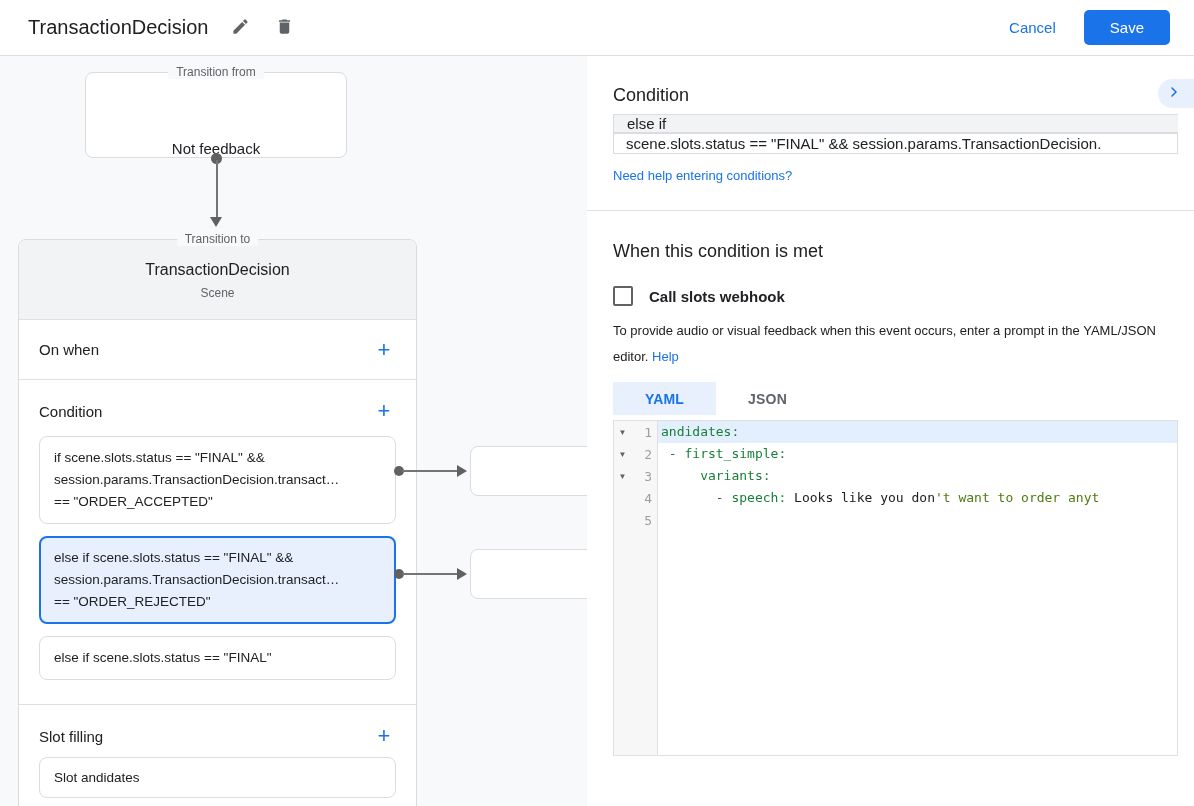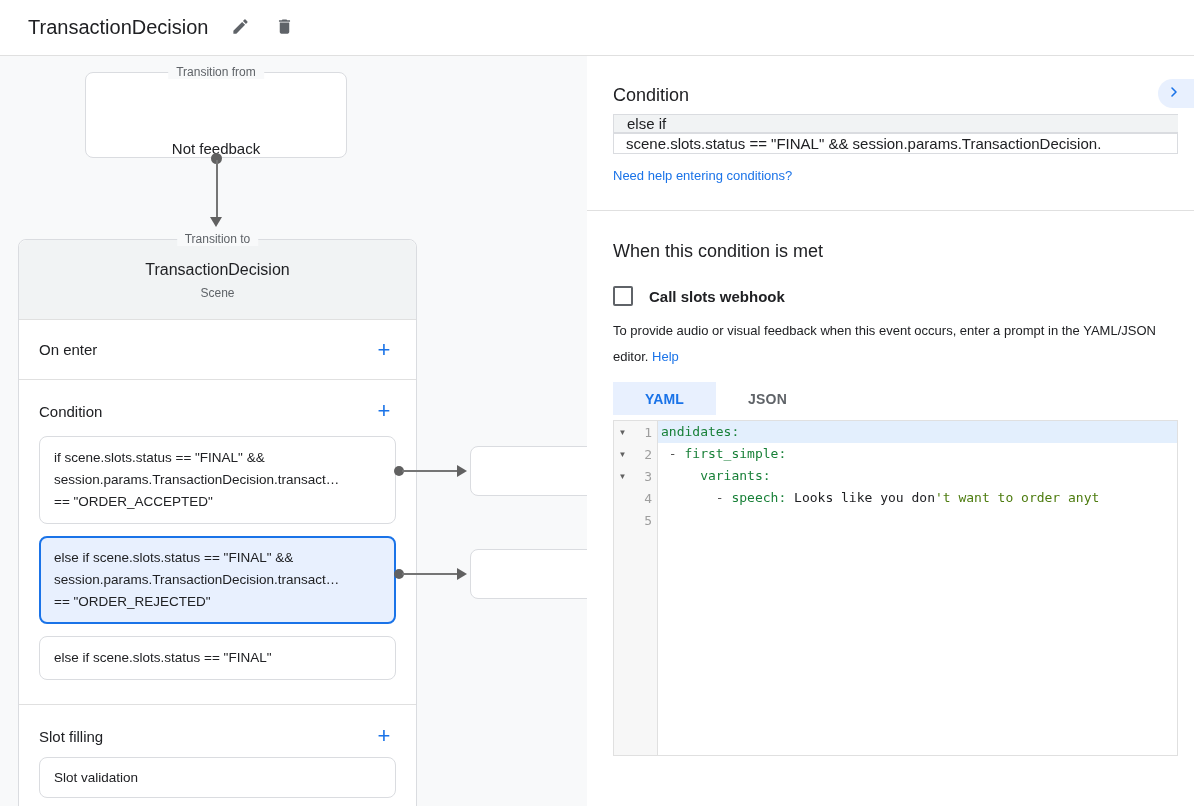--- a/index.html
+++ b/index.html
@@ -124,20 +124,24 @@
         </span>
       </button>
       <button class="icon-btn" title="">
         <span>
           <svg width="19" height="19" viewBox="0 0 24 24">
               <path d="M6 19c0 1.1.9 2 2 2h8c1.1 0 2-.9 2-2V7H6v12zM19 4h-3.5l-1-1h-5l-1 1H5v2h14V4z"></path>
             </svg>
         </span>
       </button>
     </div>
+    <div class="topbar-actions">
+      <button class="cancel-btn">Cancel</button>
+      <button class="save-btn">Save</button>
+    </div>
   </div>
 
   <div class="main">
 
     <div class="canvas">
 
       <div class="tf-box">
         <div class="node-legend">Transition from</div>
         <div class="tf-value">Not feedback</div>
       </div>
@@ -147,21 +151,21 @@
       <div class="vconn-arrow"></div>
 
       <div class="scene-card">
         <div class="node-legend">Transition to</div>
         <div class="scene-head">
           <div class="scene-name">TransactionDecision</div>
           <div class="scene-type">Scene</div>
         </div>
 
         <div class="card-row">
-          <span class="row-label">On enter</span>
+          <span class="row-label">On when</span>
           <button class="plus-btn">+</button>
         </div>
 
         <div class="card-section">
           <div class="sec-header">
             <span class="sec-label">Condition</span>
             <button class="plus-btn">+</button>
           </div>
           <div id="condition-list">
               <div class="cond-box">if scene.slots.status == "FINAL" &amp;&amp;
@@ -175,21 +179,21 @@
         </div>
 
         <div class="sec-divider"></div>
 
         <div class="card-section">
           <div class="sec-header">
             <span class="sec-label">Slot filling</span>
             <button class="plus-btn">+</button>
           </div>
           <div id="slot-list">
-              <div class="slot-box">Slot validation</div>
+              <div class="slot-box">Slot andidates</div>
             </div>
 
         </div>
       </div>
 
       <div class="hdot" style="left:394px; top:410px;"></div>
       <div class="hline" style="left:402px; top:414px; width:56px;"></div>
       <div class="harrow" style="left:457px; top:409px;"></div>
       <div class="target-box" style="top:390px;"></div>
 

